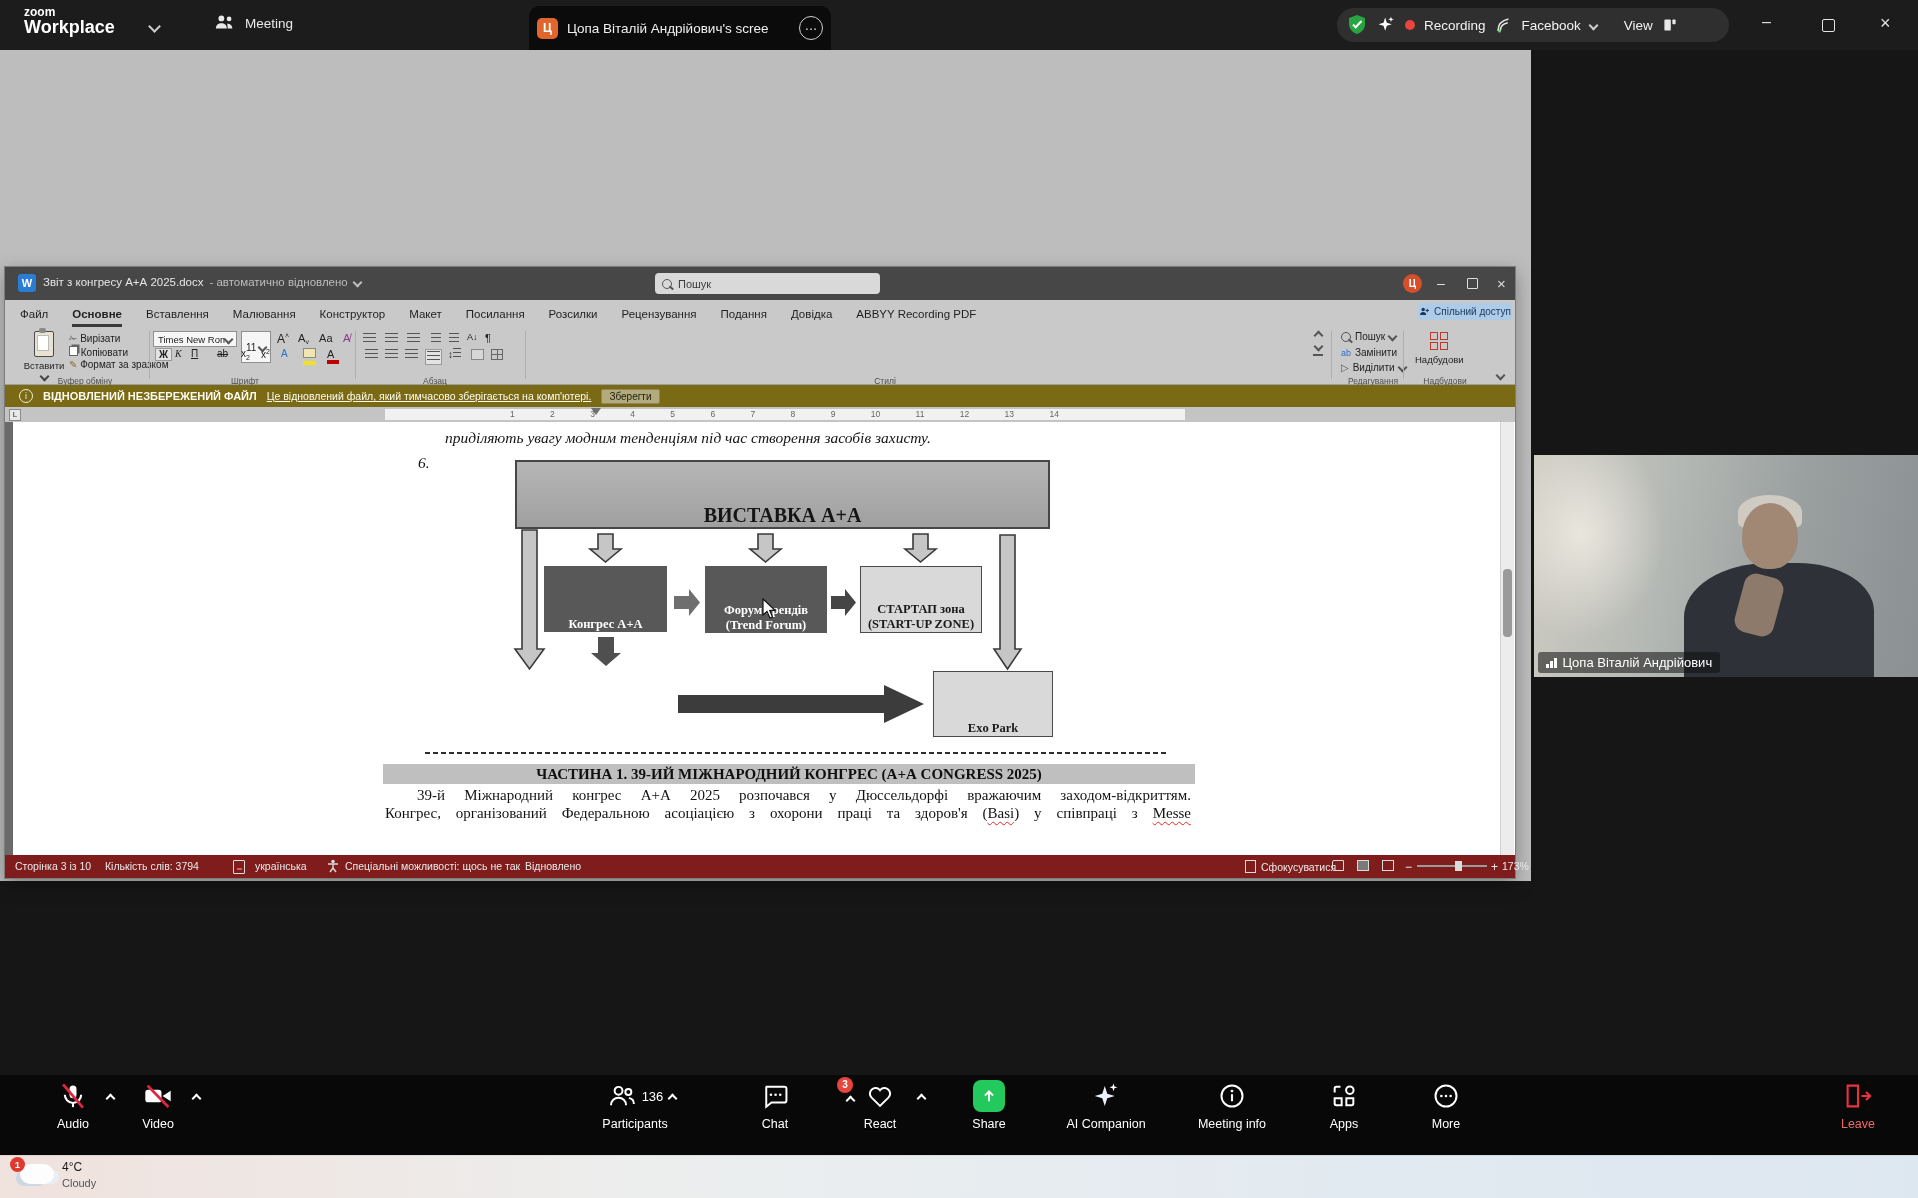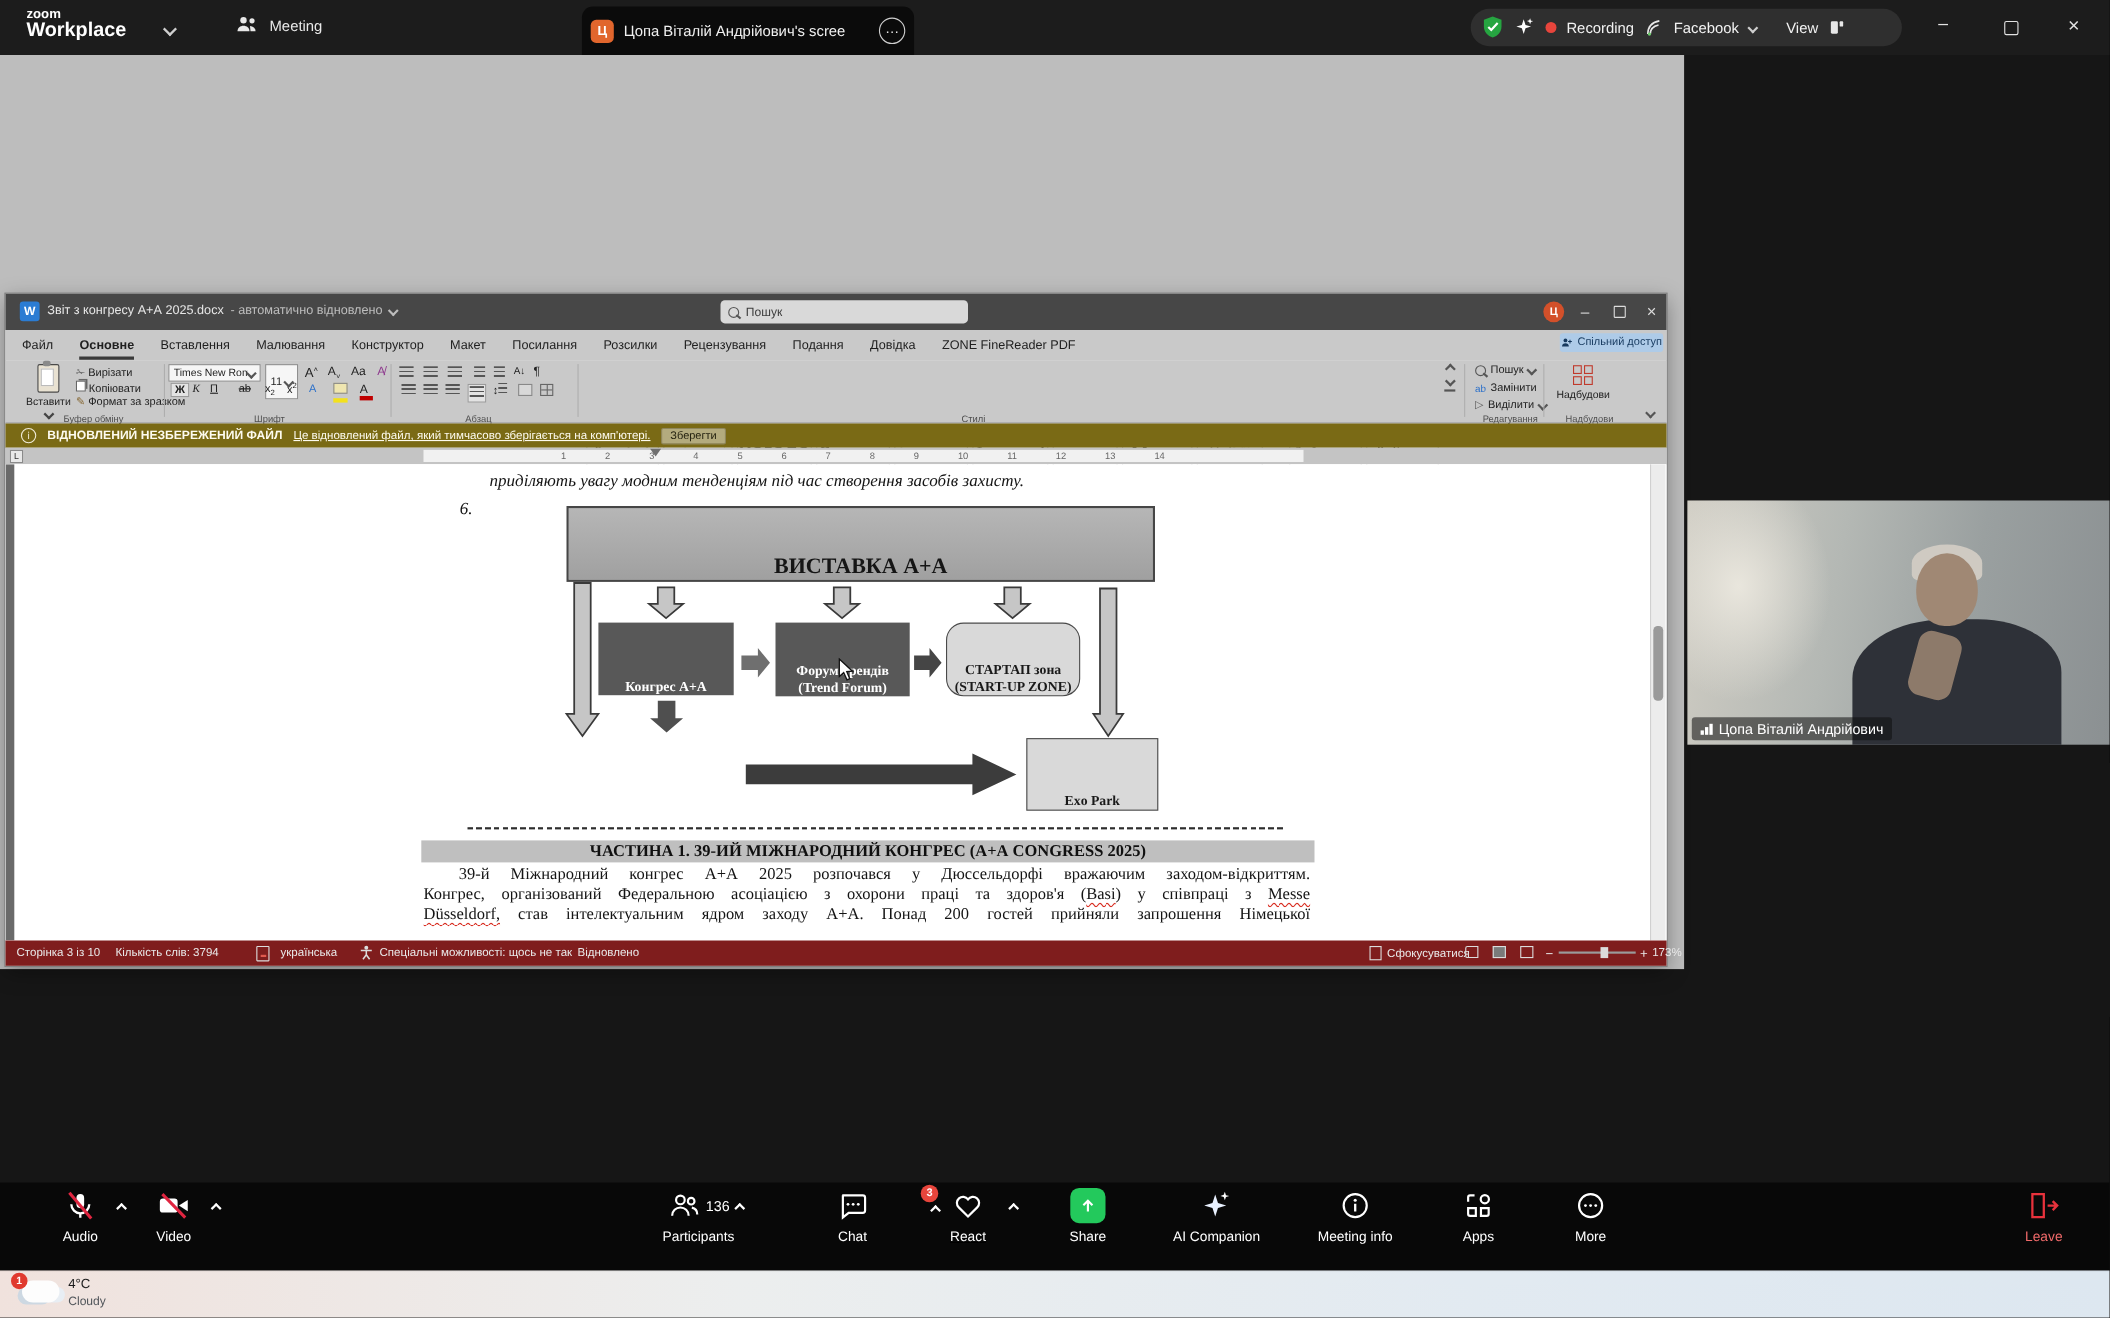--- a/index.html
+++ b/index.html
@@ -200,21 +200,21 @@
       <span class="wtab active">Основне</span>
       <span class="wtab">Вставлення</span>
       <span class="wtab">Малювання</span>
       <span class="wtab">Конструктор</span>
       <span class="wtab">Макет</span>
       <span class="wtab">Посилання</span>
       <span class="wtab">Розсилки</span>
       <span class="wtab">Рецензування</span>
       <span class="wtab">Подання</span>
       <span class="wtab">Довідка</span>
-      <span class="wtab">ZONE FineReader PDF</span>
+      <span class="wtab">ABBYY Recording PDF</span>
     </div>
     <div id="wshare" class="abs">
       <svg width="11" height="11" viewBox="0 0 16 16">
           <circle cx="6" cy="5" r="2.5" fill="#16395e"></circle>
           <path d="M1.5 13c0-2.6 2-4.2 4.5-4.2s4.5 1.6 4.5 4.2z" fill="#16395e"></path>
           <path d="M12 4v5M9.5 6.5h5" stroke="#16395e" stroke-width="1.4"></path>
         </svg>
       <span>Спільний доступ</span>
     </div>
 
@@ -382,35 +382,34 @@
         <div id="dgtitle" class="dgbox">
             <span>ВИСТАВКА А+А</span>
           </div>
         <div class="dgbox dg-dark" style="left:39px;top:109px;width:123px;height:66px;">
             <span>Конгрес А+А</span>
           </div>
         <div class="dgbox dg-dark" style="left:200px;top:109px;width:122px;height:67px;">
             <span>Форум трендів</span>
             <span>(Trend Forum)</span>
           </div>
-        <div class="dgbox dg-light" style="left:355px;top:109px;width:122px;height:67px;border-radius:16px;">
+        <div class="dgbox dg-light" style="left:355px;top:109px;width:122px;height:67px;">
             <span>СТАРТАП зона</span>
             <span>(START-UP ZONE)</span>
           </div>
         <div class="dgbox dg-light" style="left:428px;top:214px;width:120px;height:66px;">
             <span>Exo Park</span>
           </div>
       </div>
 
       <div class="dashedline" style="left:420px;top:330px;width:742px;"></div>
       <div class="docheading serif" style="left:378px;top:342px;width:812px;height:20px;">ЧАСТИНА 1. 39-ИЙ МІЖНАРОДНИЙ КОНГРЕС (А+А CONGRESS 2025)</div>
 
       <div class="docline serif just" style="left:380px;top:365px;width:806px;font-size:15px;text-indent:32px;">39-й Міжнародний конгрес А+А 2025 розпочався у Дюссельдорфі вражаючим заходом-відкриттям.</div>
       <div class="docline serif just" style="left:380px;top:383px;width:806px;font-size:15px;"><span>Конгрес, організований Федеральною асоціацією з охорони праці та здоров'я (</span><span class="misspell">Basi</span><span>) у співпраці з </span><span class="misspell">Messe</span></div>
-      <div class="docline serif just" style="left:380px;top:401px;width:806px;font-size:15px;"><span class="misspell">Düsseldorf,</span><span> став інтелектуальним ядром заходу А+А. Понад 200 гостей прийняли запрошення Німецької</span></div>
 
       <span class="scrolltrack">
           <span class="scrollthumb"></span>
         </span>
     </div>
 
     <div id="wstatus" class="abs">
       <span class="st" style="left:10px;">Сторінка 3 із 10</span>
       <span class="st" style="left:100px;">Кількість слів: 3794</span>
       <span class="st" style="left:228px;width:10px;height:12px;border:1.2px solid #dcdcdc;border-radius:1px;display:inline-block;">

